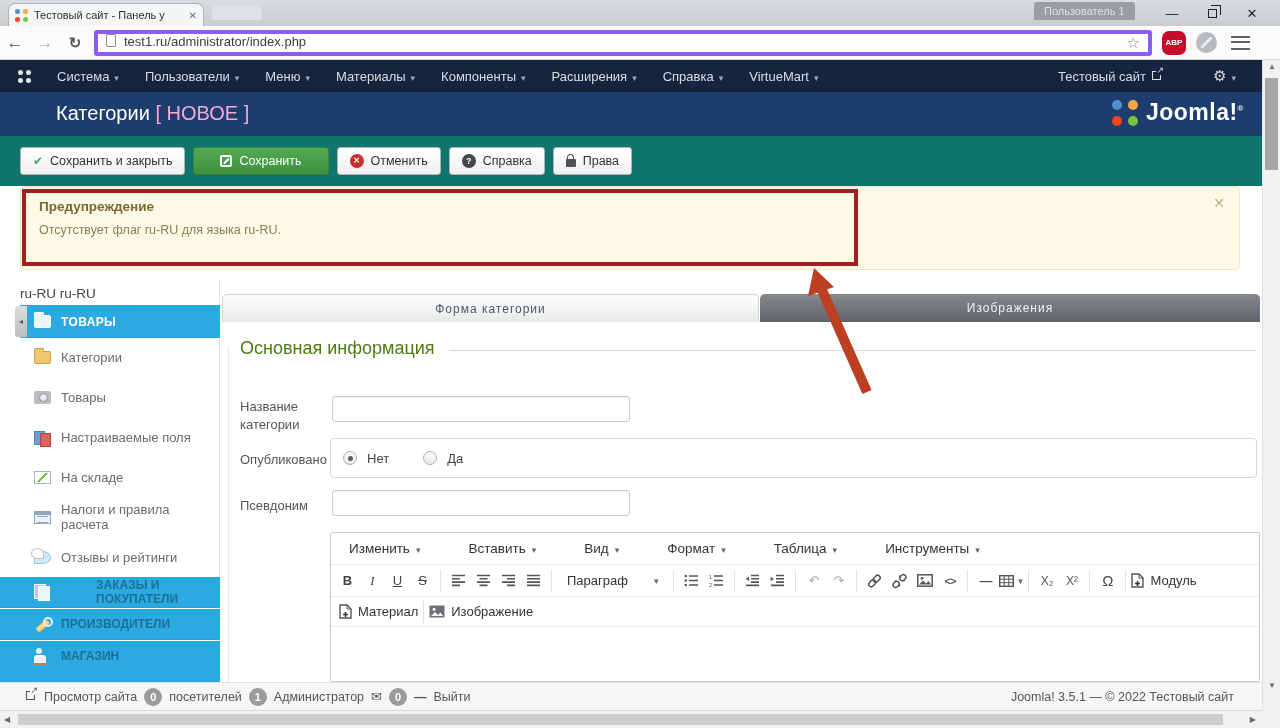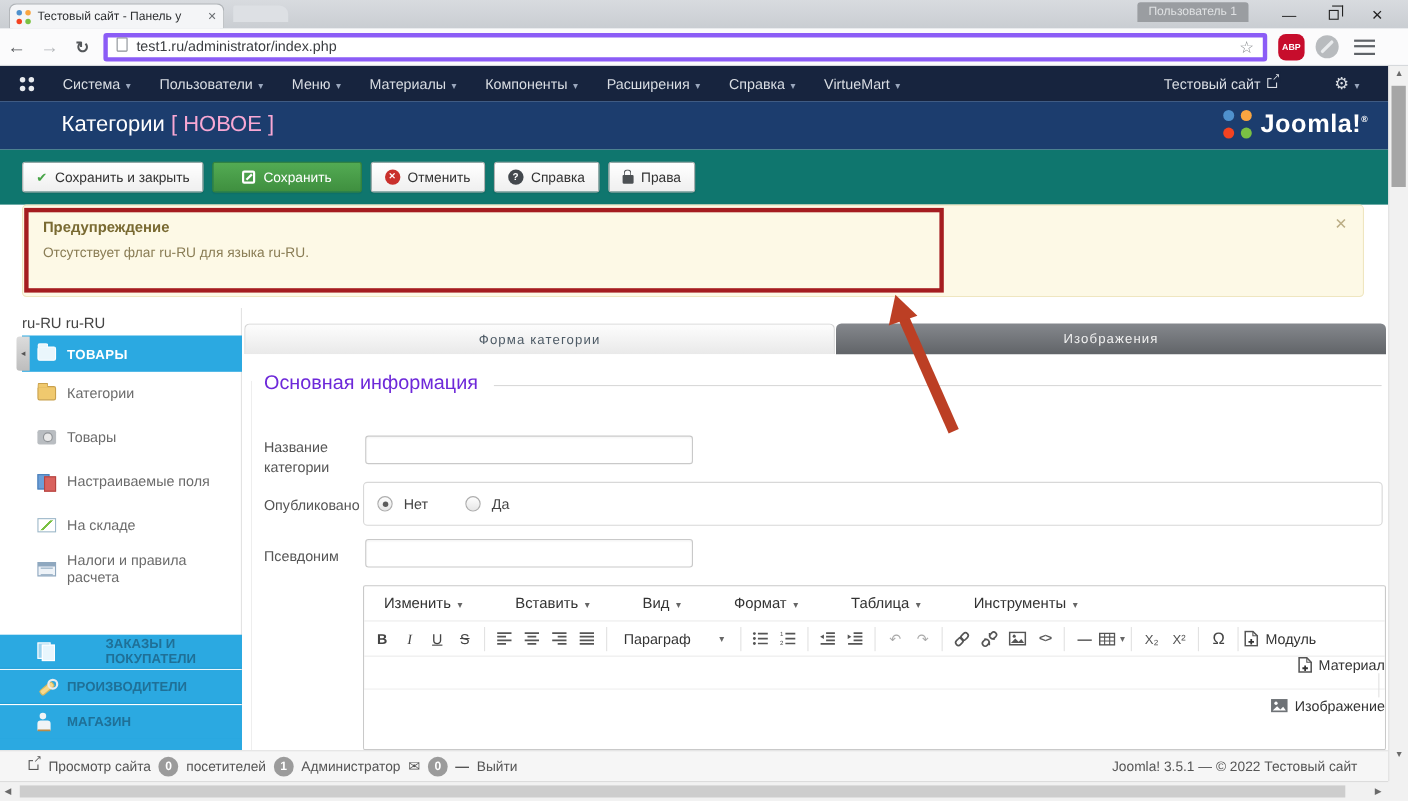--- a/index.html
+++ b/index.html
@@ -117,21 +117,21 @@
   .si-wrench::before{content:"";position:absolute;left:1px;top:5px;width:13px;height:3.5px;background:#f7d98c;border:1px solid #d8b95e;border-radius:2px;transform:rotate(-40deg);}
   .si-wrench::after{content:"";position:absolute;left:9px;top:-1px;width:6px;height:6px;border:2.5px solid #e9ecee;border-radius:50%;}
   .si-person::before{content:"";position:absolute;left:2px;top:-2px;width:6px;height:6px;border-radius:50%;background:#f0f4f6;}
   .si-person::after{content:"";position:absolute;left:0;top:5px;width:12px;height:8px;border-radius:3px 3px 0 0;background:#f0f4f6;border-bottom:2px solid #b98c4a;}
 
   
   .main{position:absolute;left:220px;top:0;width:1042px;height:402px;}
   .tab-form{position:absolute;left:2px;top:14px;width:537px;height:28px;background:linear-gradient(#fdfdfd,#e9e9e9);border:1px solid #d3d3d3;border-bottom:none;border-radius:5px 5px 0 0;font-size:12px;color:#4e5b66;letter-spacing:1px;display:flex;align-items:center;justify-content:center;cursor:pointer;}
   .tab-images{position:absolute;left:540px;top:14px;width:500px;height:28px;background:linear-gradient(#85888d,#616468);border-radius:5px 5px 0 0;font-size:12px;color:#f1f1f1;letter-spacing:1px;display:flex;align-items:center;justify-content:center;cursor:pointer;}
   .legend-row{position:absolute;left:20px;top:58px;width:1016px;display:flex;align-items:center;}
-  .legend-text{font-size:18px;color:#6d28d9;white-space:nowrap;text-align:center;}
+  .legend-text{font-size:18px;color:#4d7c0f;white-space:nowrap;text-align:center;}
   .legend-line{flex:1;border-top:1px solid #d9d9d9;margin-left:14px;margin-top:4px;}
   .fs-border{position:absolute;left:8px;top:66px;height:336px;border-left:1px solid #e8e8e8;border-radius:8px;}
   .flabel{position:absolute;left:20px;width:90px;font-size:13px;color:#555;line-height:18px;}
   .tinput{position:absolute;left:112px;width:298px;height:26px;border:1px solid #c9c9c9;border-radius:3px;background:#fff;box-shadow:inset 0 1px 2px rgba(0,0,0,.05);}
   .radio-wrap{position:absolute;left:110px;top:158px;width:927px;height:40px;border:1px solid #d8d8d8;border-radius:4px;display:flex;align-items:center;padding-left:12px;gap:10px;}
   .radio{width:14px;height:14px;border-radius:50%;border:1px solid #adadad;background:linear-gradient(#fefefe,#e6e6e6);position:relative;cursor:pointer;}
   .radio.sel::before{content:"";position:absolute;inset:3.5px;background:#5c5c5c;border-radius:50%;}
   .radio-label{font-size:13px;color:#444;margin-right:24px;cursor:pointer;}
 
   
@@ -149,21 +149,21 @@
   .sep{width:1px;height:22px;background:#e2e2e2;margin:0 5px;flex:none;}
   .para{display:inline-flex;align-items:center;gap:26px;padding:0 10px;font-size:13px;color:#333;cursor:pointer;}
   .para::after{content:"▾";font-size:9px;color:#666;}
   .ebtn .dd{font-size:9px;color:#666;margin-left:4px;}
   .i-code::before{content:"<>";font-size:11px;font-weight:bold;letter-spacing:-1px;color:#555;}
   .i-hr::before{content:"—";color:#555;font-weight:bold;}
   .i-sub::before{content:"X₂";font-size:12px;color:#555;}
   .i-sup::before{content:"X²";font-size:12px;color:#555;}
   .i-omega::before{content:"Ω";font-size:15px;color:#444;}
   .ebtn-label{font-size:13px;color:#333;margin-left:6px;}
-  .etools2{height:30px;border-bottom:1px solid #ececec;display:flex;align-items:flex-end;padding-left:8px;flex-direction:column;}
+  .etools2{height:30px;border-bottom:1px solid #ececec;display:flex;align-items:center;padding-left:8px;}
   .earea{height:54px;background:#fff;}
 
   
   .statusbar{position:absolute;left:0;top:682px;width:1262px;height:28px;background:#f6f6f6;border-top:1px solid #e2e2e2;display:flex;align-items:center;font-size:12.5px;color:#555;}
   .statusbar .grp{display:flex;align-items:center;gap:7px;margin-left:20px;}
   .stat-ext{color:#555;margin-right:2px;}
   .stat-ext .i-ext::before{background:#f6f6f6;}
   .badge{min-width:18px;height:18px;border-radius:50%;background:#9b9b9b;color:#fff;font-size:11px;font-weight:bold;line-height:18px;text-align:center;padding:0 2px;}
   .i-mail::before{content:"✉";font-size:13px;color:#555;}
   .i-minus::before{content:"—";font-weight:bold;color:#555;}
@@ -302,20 +302,24 @@
         <span>Настраиваемые поля</span>
       </div>
       <div class="sb-item" style="top:177px;">
         <span class="si si-stock"></span>
         <span>На складе</span>
       </div>
       <div class="sb-item" style="top:217px;">
         <span class="si si-calc"></span>
         <span>Налоги и правила расчета</span>
       </div>
+      <div class="sb-item" style="top:257px;">
+        <span class="si si-bubble"></span>
+        <span>Отзывы и рейтинги</span>
+      </div>
       <div class="sb-item blue" style="top:297px;gap:45px;">
         <span class="si si-pages"></span>
         <span>ЗАКАЗЫ И ПОКУПАТЕЛИ</span>
       </div>
       <div class="sb-item blue" style="top:329px;">
         <span class="si si-wrench"></span>
         <span>ПРОИЗВОДИТЕЛИ</span>
       </div>
       <div class="sb-item blue" style="top:361px;">
         <span class="si si-person"></span>

